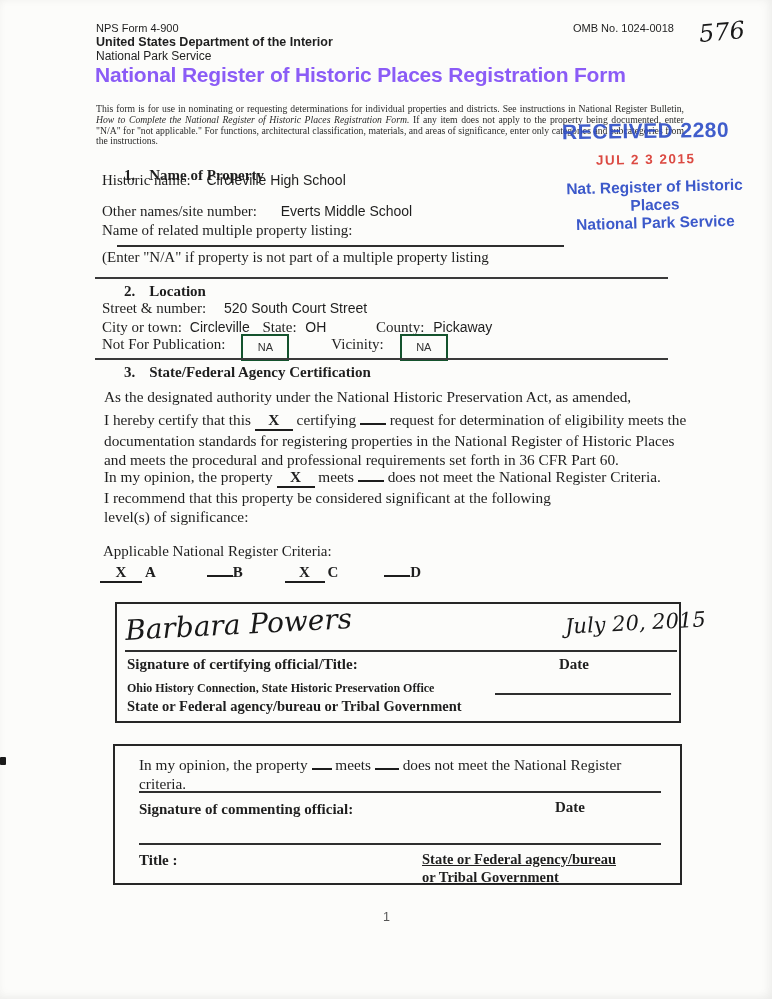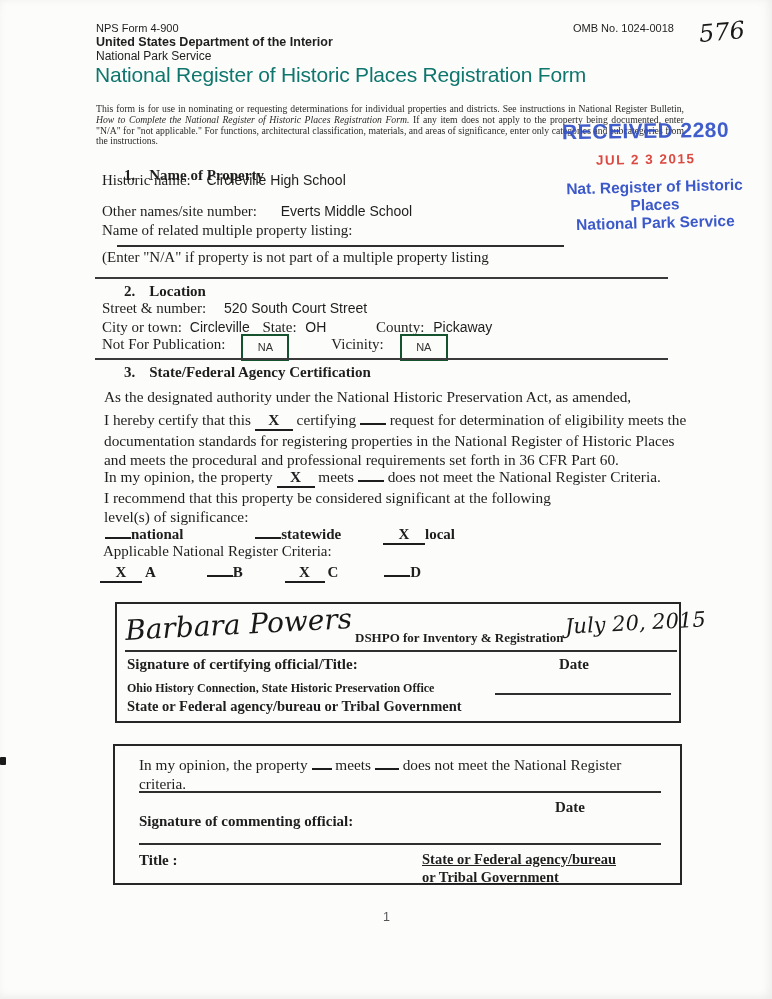--- a/index.html
+++ b/index.html
@@ -12,21 +12,21 @@
   .abs { position:absolute; }
   .sans { font-family:"Liberation Sans", sans-serif; }
   .b { font-weight:bold; }
   .small { font-size:11px; }
   .hdg { font-size:15px; font-weight:bold; }
   .hdg .num { margin-right:14px; }
   .line15 { font-size:15px; }
   .val { font-family:"Liberation Sans", sans-serif; font-size:14px; }
   .intro { width:588px; font-size:9.7px; line-height:10.8px; text-align:justify; color:#2b2b2b; }
   .intro i { font-style:italic; }
-  .title { font-size:21px; font-weight:normal; letter-spacing:-0.2px; font-family:"Liberation Sans", sans-serif; color:#0f766e; }
+  .title { font-size:21px; font-weight:bold; letter-spacing:-0.2px; font-family:"Liberation Sans", sans-serif; color:#8b5cf6; }
   .hline { position:absolute; background:#2e2e2e; height:2px; }
   .thin { height:1.5px; background:#3a3a3a; }
   .box { position:absolute; border:2px solid #262626; }
   .xu { display:inline-block; min-width:34px; text-align:center; border-bottom:2px solid #1d1d1d; font-weight:bold; padding:0 2px; }
   .bl { display:inline-block; width:26px; border-bottom:2px solid #1d1d1d; height:12px; }
   .hw { font-family:"DejaVu Serif", serif; font-style:italic; color:#181818; }
   .stamp-blue { color:var(--stamp-blue); }
   .stamp-red  { color:var(--stamp-red); }
   .nabox { display:inline-block; width:44px; height:23px; border:2px solid #14532d;
            text-align:center; font-family:"Liberation Sans", sans-serif; font-size:11px;
@@ -113,51 +113,45 @@
   </p>
 
   <div class="abs para" style="left:104px; top:467px;">
     <div>
       <span>In my opinion, the property </span><span class="xu">X</span><span> meets </span><span class="bl"></span><span> does not meet the National Register Criteria.</span>
     </div>
     <div>I recommend that this property be considered significant at the following</div>
     <div>level(s) of significance:</div>
   </div>
 
-  <div class="abs lvl" style="left:105px; top:525px;">
-    <span class="bl"></span><span>national</span>
-    <span class="bl" style="margin-left:68px;"></span><span>statewide</span>
-    <span class="xu" style="margin-left:38px; min-width:38px;">X</span><span>local</span>
-  </div>
   <div class="abs line15" style="left:103px; top:543px;">Applicable National Register Criteria:</div>
   <div class="abs lvl" style="left:100px; top:563px;">
     <span class="xu" style="min-width:38px;">X</span><span style="margin-left:3px;">A</span>
     <span class="bl" style="margin-left:48px;"></span><span>B</span>
     <span class="xu" style="margin-left:38px; min-width:36px;">X</span><span style="margin-left:3px;">C</span>
     <span class="bl" style="margin-left:42px;"></span><span>D</span>
   </div>
 
   <div class="box" style="left:115px; top:602px; width:562px; height:117px;">
     <div class="abs hw" style="left:8px; top:4px; font-size:28px; transform:rotate(-3deg); white-space:nowrap;">Barbara Powers</div>
-    <div class="abs b" style="left:238px; top:26px; font-size:13px;">DSHPO for Inventory &amp; Registration</div>
     <div class="abs hw" style="left:448px; top:7px; font-size:21px; transform:rotate(-3deg); white-space:nowrap;">July 20, 2015</div>
     <div class="hline" style="left:8px; top:46px; width:552px;"></div>
     <div class="abs b" style="left:10px; top:52px; font-size:15px;">Signature of certifying official/Title:</div>
     <div class="abs b" style="left:442px; top:52px; font-size:15px;">Date</div>
     <div class="abs b" style="left:10px; top:77px; font-size:12px;">Ohio History Connection, State Historic Preservation Office</div>
     <div class="hline" style="left:378px; top:89px; width:176px; height:1.5px;"></div>
     <div class="abs b" style="left:10px; top:94px; font-size:14.5px;">State or Federal agency/bureau or Tribal Government</div>
   </div>
 
   <div class="box" style="left:113px; top:744px; width:565px; height:137px;">
     <div class="abs para" style="left:24px; top:9px; width:520px;">
       <span>In my opinion, the property </span><span class="bl" style="width:20px;"></span><span> meets </span><span class="bl" style="width:24px;"></span><span> does not meet the National Register criteria.</span>
     </div>
     <div class="hline" style="left:24px; top:45px; width:522px;"></div>
-    <div class="abs b" style="left:24px; top:67px; font-size:15px;">Signature of commenting official:</div>
+    <div class="abs b" style="left:24px; top:55px; font-size:15px;">Signature of commenting official:</div>
     <div class="abs b" style="left:440px; top:53px; font-size:15px;">Date</div>
     <div class="hline" style="left:24px; top:97px; width:522px;"></div>
     <div class="abs b" style="left:24px; top:106px; font-size:15px;">Title :</div>
     <div class="abs b" style="left:307px; top:104px; font-size:14.5px; line-height:18px;text-decoration:underline;">
       <div>State or Federal agency/bureau</div>
       <div>or Tribal Government</div>
     </div>
   </div>
 
   <div class="abs footer-num" style="left:383px; top:910px;">1</div>

